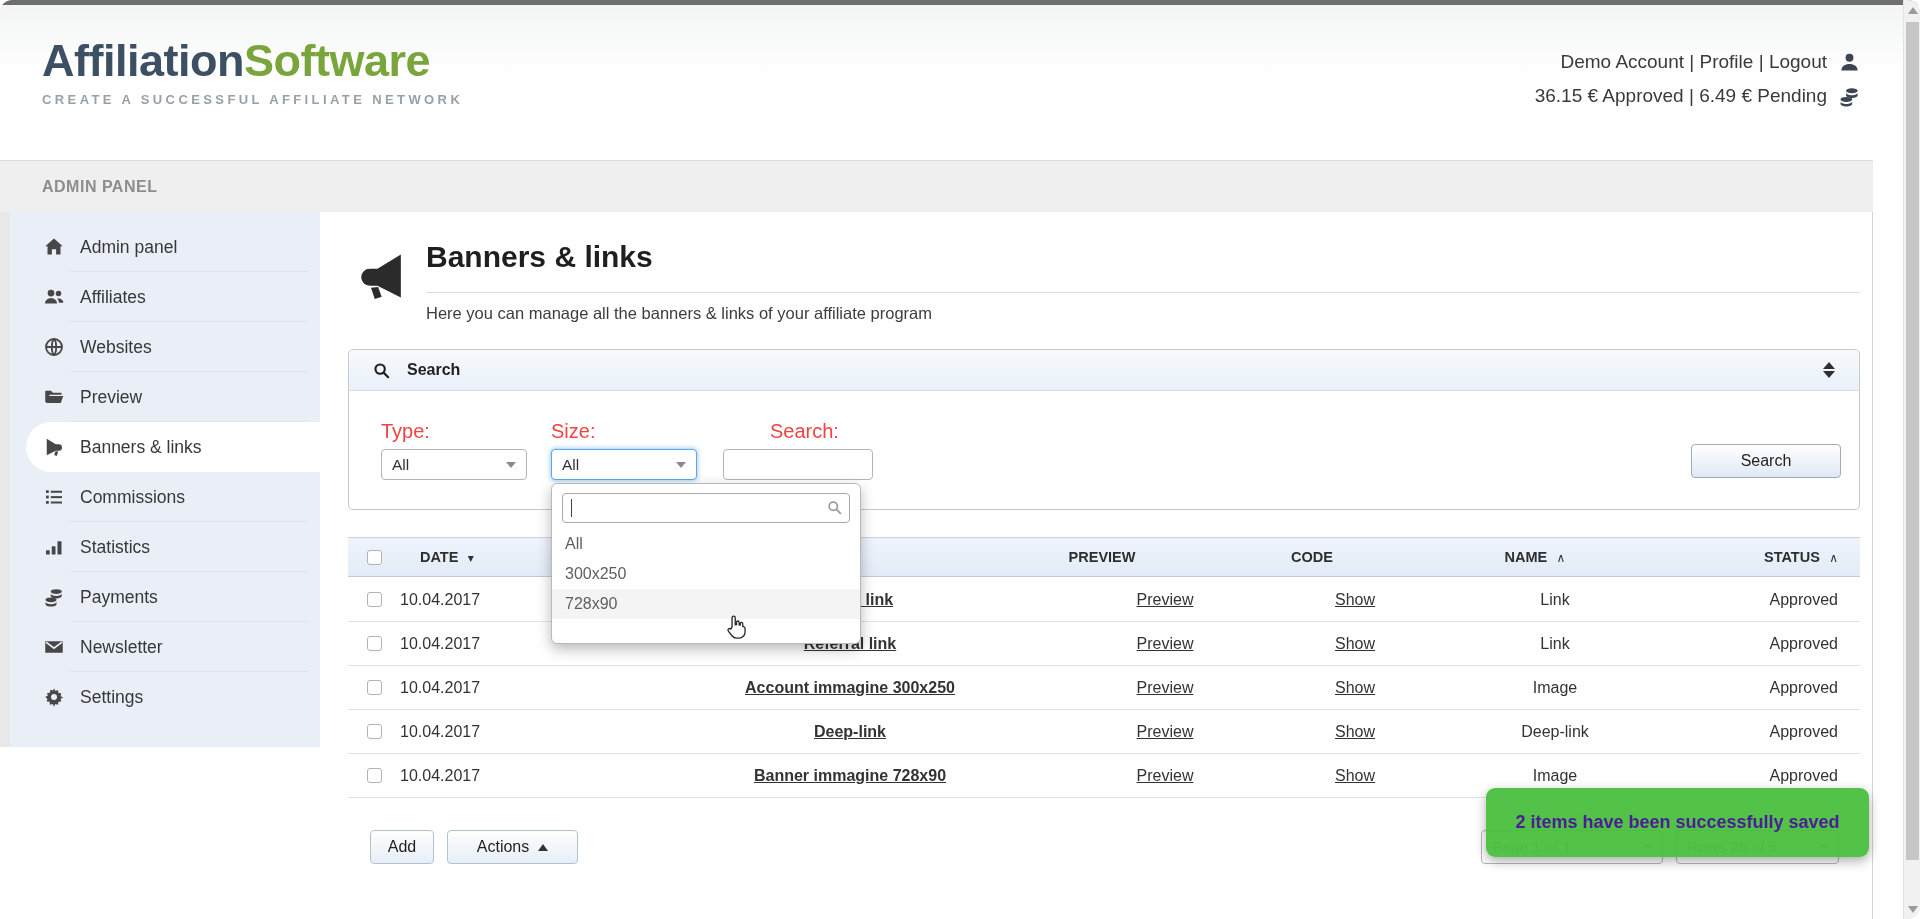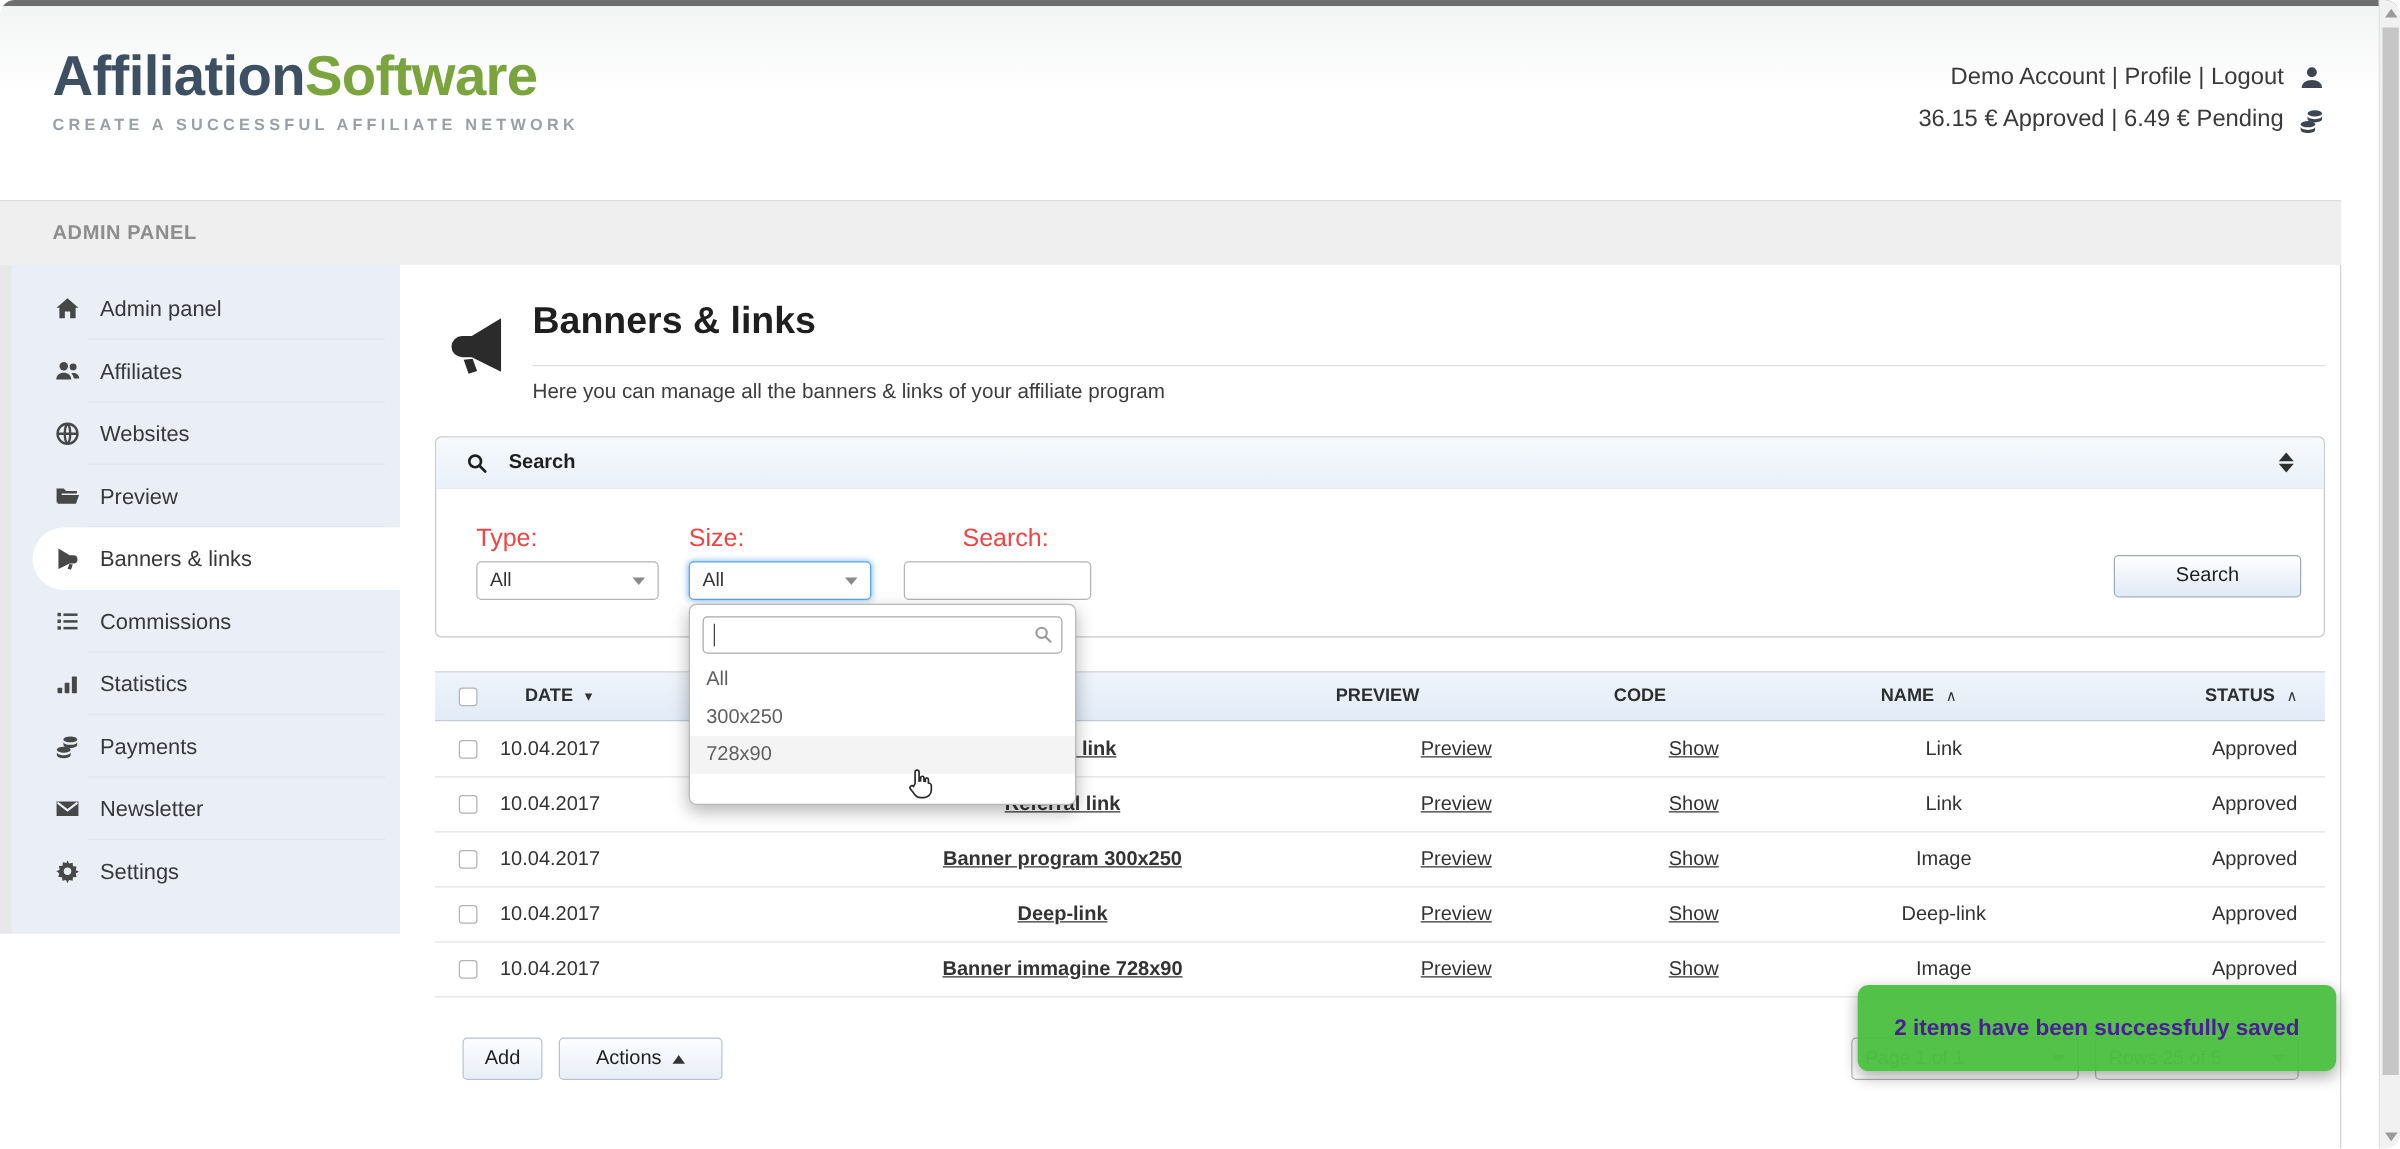--- a/index.html
+++ b/index.html
@@ -357,21 +357,21 @@
     <div class="cell al-center"><a class="tlink">Preview</a></div>
     <div class="cell al-center"><a class="tlink">Show</a></div>
     <div class="cell al-center">Link</div>
     <div class="cell al-right">Approved</div>
   </div>
         <div class="trow grid-row">
     <div class="cell">
             <div class="checkbox"></div>
           </div>
     <div class="cell al-left">10.04.2017</div>
-    <div class="cell al-center"><a class="tlink bold">Banner program 300x250</a></div>
+    <div class="cell al-center"><a class="tlink bold">Account immagine 300x250</a></div>
     <div class="cell al-center"><a class="tlink">Preview</a></div>
     <div class="cell al-center"><a class="tlink">Show</a></div>
     <div class="cell al-center">Image</div>
     <div class="cell al-right">Approved</div>
   </div>
         <div class="trow grid-row">
     <div class="cell">
             <div class="checkbox"></div>
           </div>
     <div class="cell al-left">10.04.2017</div>

